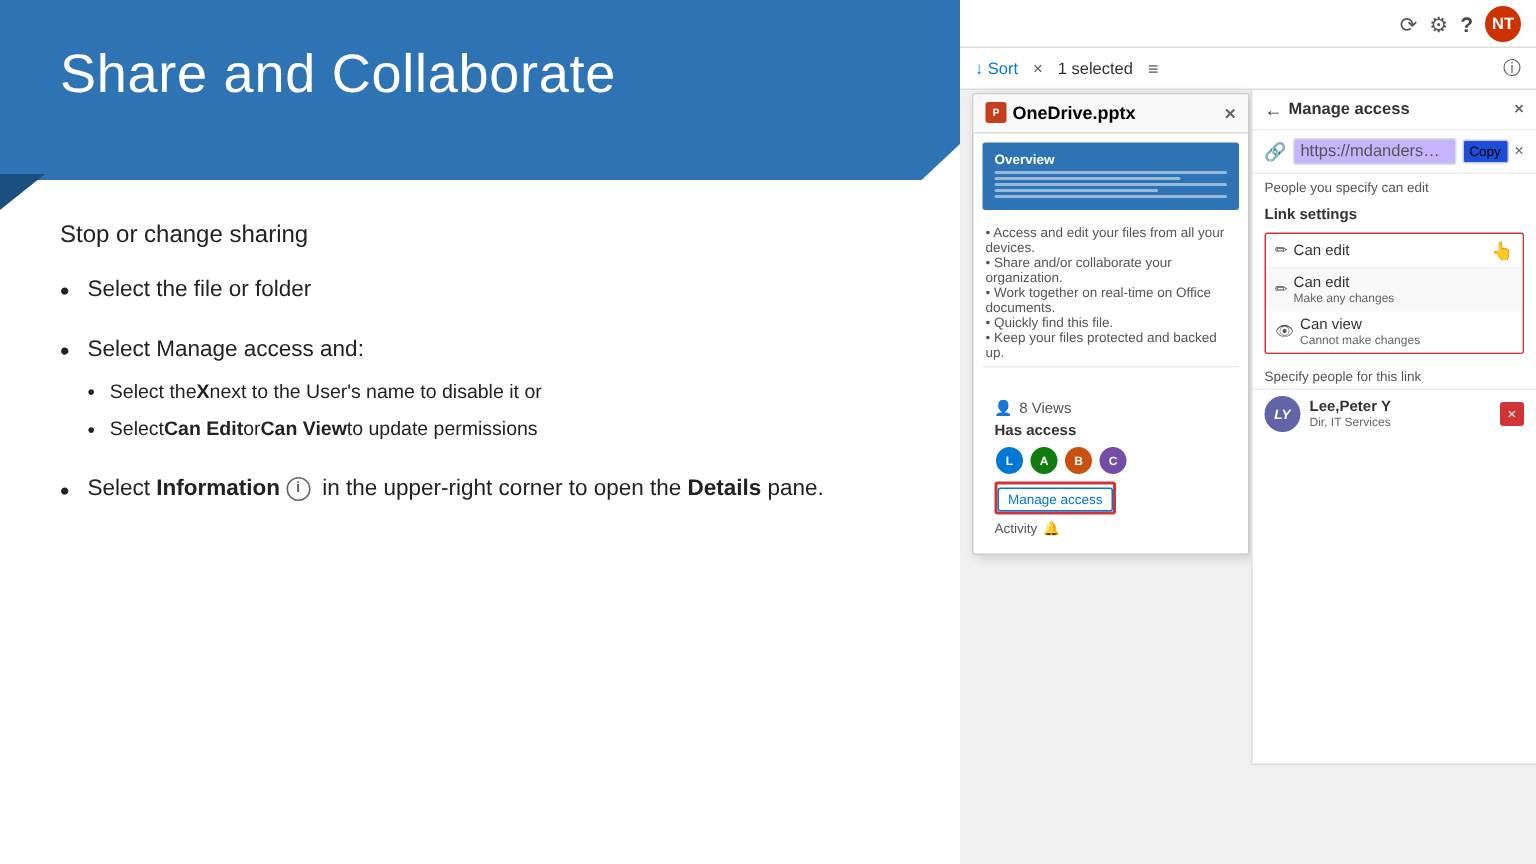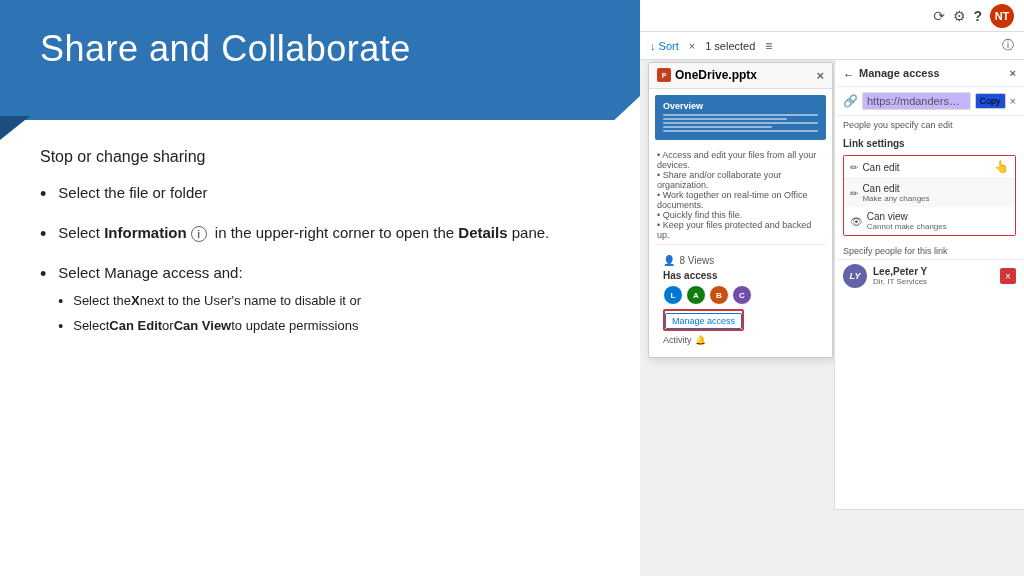--- a/index.html
+++ b/index.html
@@ -227,21 +227,21 @@
       background: rgba(255,255,255,0.5);
       border-radius: 1px;
       margin-bottom: 2px;
     }
 
     .file-panel-stats {
       font-size: 9px;
       color: #555;
       padding: 4px 2px;
       border-bottom: 1px solid #eee;
-      margin-bottom: 4px;
+      margin-bottom: 15px;
     }
 
     
     .views-area {
       padding: 6px 8px;
       font-size: 10px;
       color: #666;
     }
 
     .has-access-label {
@@ -539,44 +539,44 @@
 <div class="left-panel">
   <div class="blue-banner">
     <h1>Share and Collaborate</h1>
   </div>
   <div class="content-area">
     <p class="subtitle">Stop or change sharing</p>
     <ul class="bullet-list">
       <li>
         <span class="text-block">
           <span>Select the file or folder</span>
-        </span>
-      </li>
-      <li>
-        <span class="text-block">
-          <span>Select </span><bold>Information</bold><span class="info-icon">i</span><span> in the upper-right corner to open the </span><bold>Details</bold><span> pane.</span>
         </span>
       </li>
       <li>
         <span class="text-block">
           <span>Select Manage access and:</span>
           <ul class="sub-bullets">
             <li>
               <span>Select the </span>
                 <bold>X</bold>
                 <span> next to the User's name to disable it or</span>
             </li>
             <li>
               <span>Select </span>
                 <bold>Can Edit</bold>
                 <span> or </span>
                 <bold>Can View</bold>
                 <span> to update permissions</span>
             </li>
           </ul>
+        </span>
+      </li>
+      <li>
+        <span class="text-block">
+          <span>Select </span><bold>Information</bold><span class="info-icon">i</span><span> in the upper-right corner to open the </span><bold>Details</bold><span> pane.</span>
         </span>
       </li>
     </ul>
   </div>
 </div>
 
 <div class="right-panel">
   <div class="screenshot-container">
 
     <div class="od-header">

